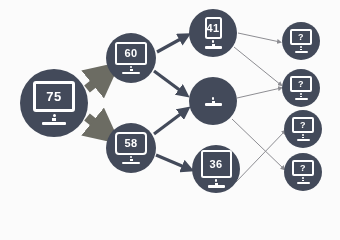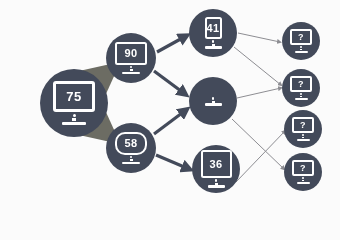--- a/index.html
+++ b/index.html
@@ -103,41 +103,41 @@
 
     <g>
       <line x1="238" y1="33" x2="280" y2="42" stroke="#8d8d92" stroke-width="1" marker-end="url(#mk-hair)"></line>
       <line x1="234" y1="47" x2="281" y2="85" stroke="#8d8d92" stroke-width="1" marker-end="url(#mk-hair)"></line>
       <line x1="237" y1="98" x2="281" y2="88" stroke="#8d8d92" stroke-width="1" marker-end="url(#mk-hair)"></line>
       <line x1="232" y1="119" x2="284" y2="169" stroke="#8d8d92" stroke-width="1" marker-end="url(#mk-hair)"></line>
       <line x1="236" y1="182" x2="285" y2="131" stroke="#8d8d92" stroke-width="1" marker-end="url(#mk-hair)"></line>
     </g>
   </svg>
 
-  <div class="node n-root" style="left:40px; top:69px; width:68px; height:68px;justify-content:center;">
+  <div class="node n-root" style="left:20px; top:69px; width:68px; height:68px;justify-content:center;">
     <div class="monitor">
       <div class="screen" style="width:42px; height:31px; border-width:3px; border-radius:3px;">75</div>
       <div class="dot" style="width:3px; height:3px; margin-top:1.5px;"></div>
       <div class="stand" style="width:4px; height:3px; margin-top:1px;"></div>
       <div class="base" style="width:24px; height:3px; margin-top:1px;"></div>
     </div>
   </div>
 
   <div class="node n-l2" style="left:106px; top:33px; width:50px; height:50px;">
     <div class="monitor">
-      <div class="screen" style="width:32px; height:23px; border-width:2.6px; border-radius:2.5px;">90</div>
+      <div class="screen" style="width:32px; height:23px; border-width:2.6px; border-radius:2.5px;">60</div>
       <div class="dot" style="width:2.4px; height:2.4px; margin-top:1.2px;"></div>
       <div class="stand" style="width:3px; height:2px; margin-top:0.8px;"></div>
       <div class="base" style="width:18px; height:2.4px; margin-top:0.8px;"></div>
     </div>
   </div>
 
   <div class="node n-l2" style="left:106px; top:123px; width:50px; height:50px;">
     <div class="monitor">
-      <div class="screen" style="width:32px; height:23px; border-width:2.6px; border-radius:10px;">58</div>
+      <div class="screen" style="width:32px; height:23px; border-width:2.6px; border-radius:4px;">58</div>
       <div class="dot" style="width:2.4px; height:2.4px; margin-top:1.2px;"></div>
       <div class="stand" style="width:3px; height:2px; margin-top:0.8px;"></div>
       <div class="base" style="width:18px; height:2.4px; margin-top:0.8px;"></div>
     </div>
   </div>
 
   <div class="node n-l3" style="left:189px; top:9px; width:48px; height:48px;">
     <div class="monitor">
       <div class="screen" style="width:17px; height:22px; border-width:2.5px; border-radius:2.5px;">41</div>
       <div class="dot" style="width:2.3px; height:2.3px; margin-top:1.1px;"></div>

